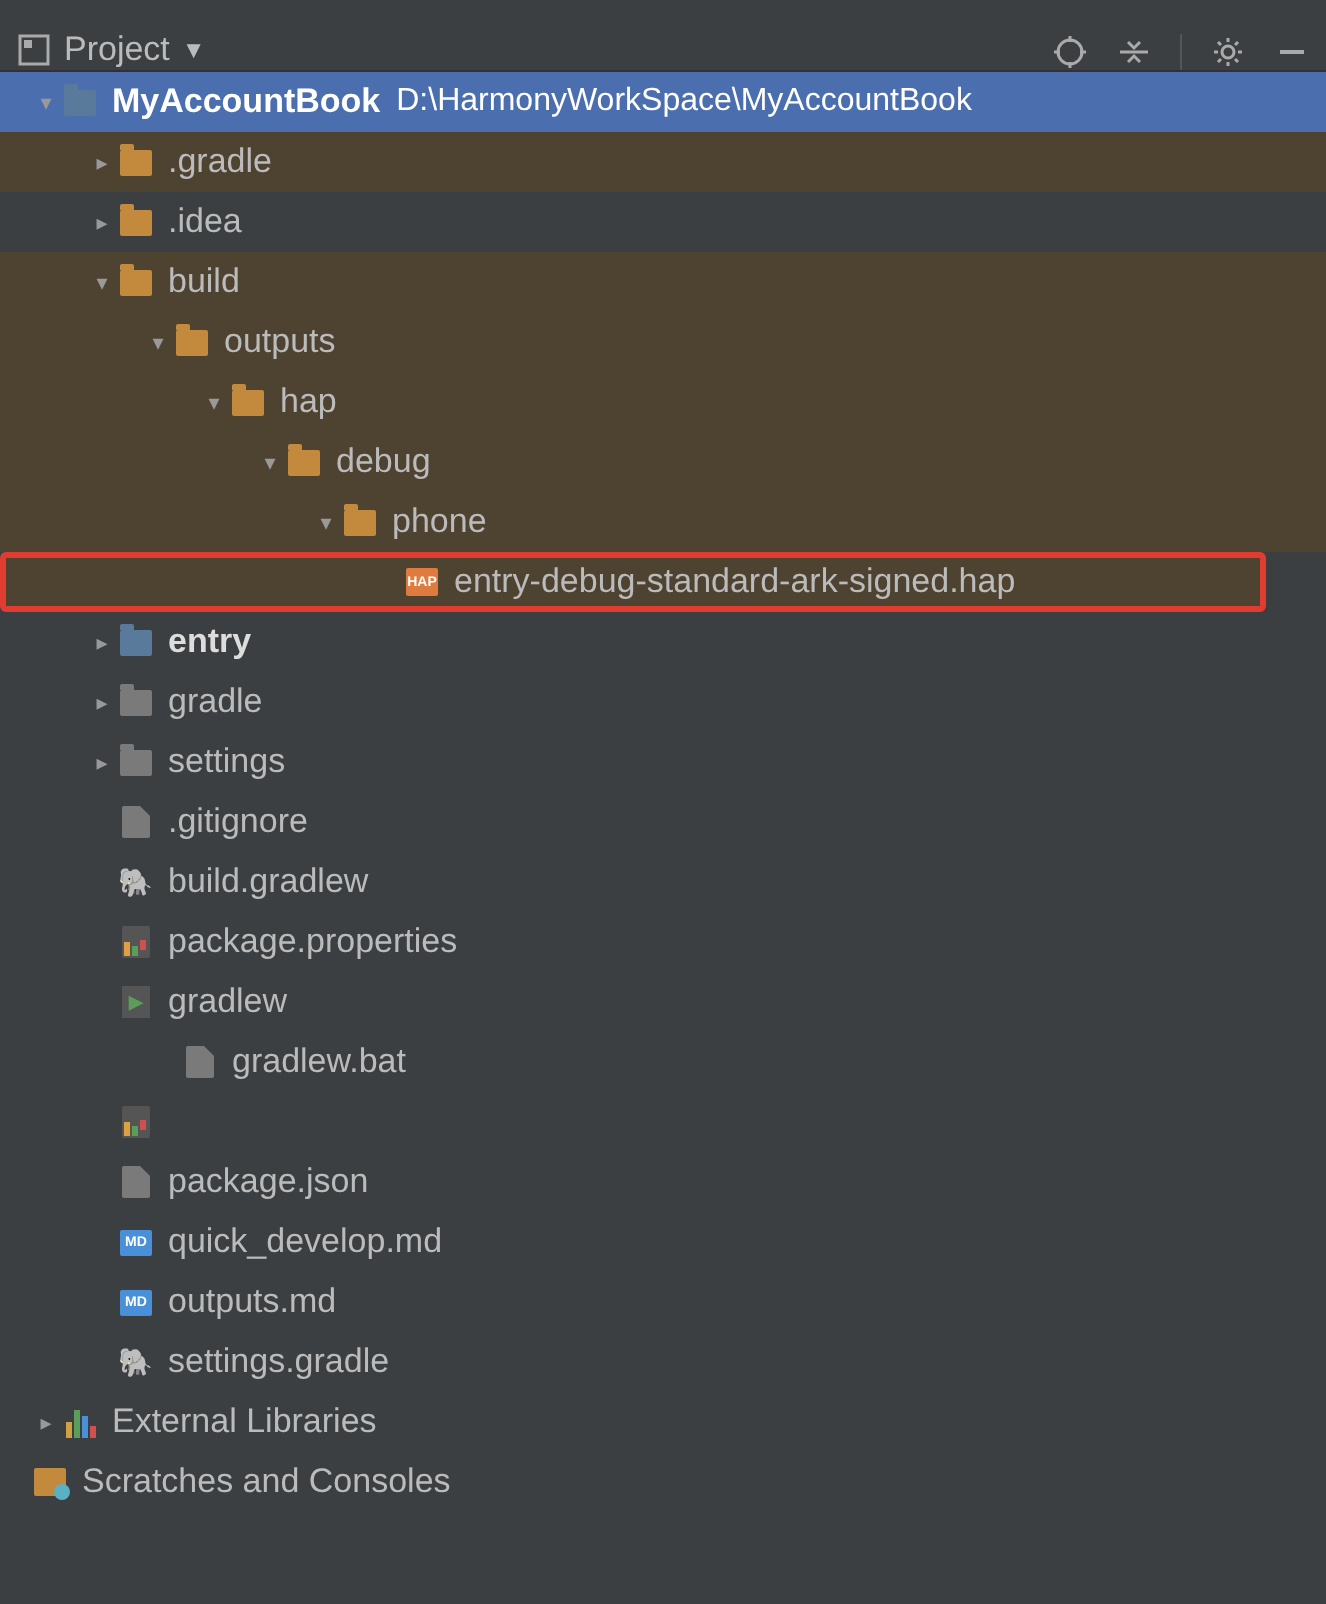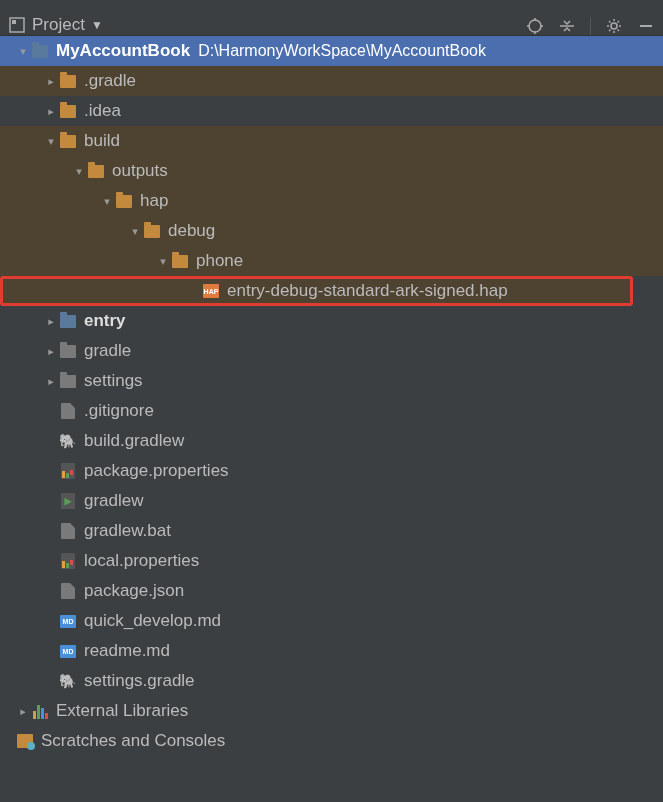--- a/index.html
+++ b/index.html
@@ -212,49 +212,48 @@
           <div class="file-props"></div>
         </span>
       <span class="label">package.properties</span>
     </div>
     <div class="row" style="padding-left:58px">
       <span class="icon">
           <div class="file-sh">▶</div>
         </span>
       <span class="label">gradlew</span>
     </div>
-    <div class="row" style="padding-left:58px">
+    <div class="row" style="padding-left:90px">
       <span class="icon">
           <div class="file-icon"></div>
         </span>
       <span class="label">gradlew.bat</span>
     </div>
     <div class="row" style="padding-left:58px">
       <span class="icon">
           <div class="file-props"></div>
         </span>
-      <span class="label">local.properties</span>
     </div>
     <div class="row" style="padding-left:58px">
       <span class="icon">
           <div class="file-icon"></div>
         </span>
       <span class="label">package.json</span>
     </div>
     <div class="row" style="padding-left:58px">
       <span class="icon">
           <div class="file-md">MD</div>
         </span>
       <span class="label">quick_develop.md</span>
     </div>
     <div class="row" style="padding-left:58px">
       <span class="icon">
           <div class="file-md">MD</div>
         </span>
-      <span class="label">readme.md</span>
+      <span class="label">outputs.md</span>
     </div>
     <div class="row" style="padding-left:58px">
       <span class="icon">
           <div class="file-gradle">🐘</div>
         </span>
       <span class="label">settings.gradle</span>
     </div>
 
     <div class="row" style="padding-left:16px">
       <span class="arrow">▸</span>

